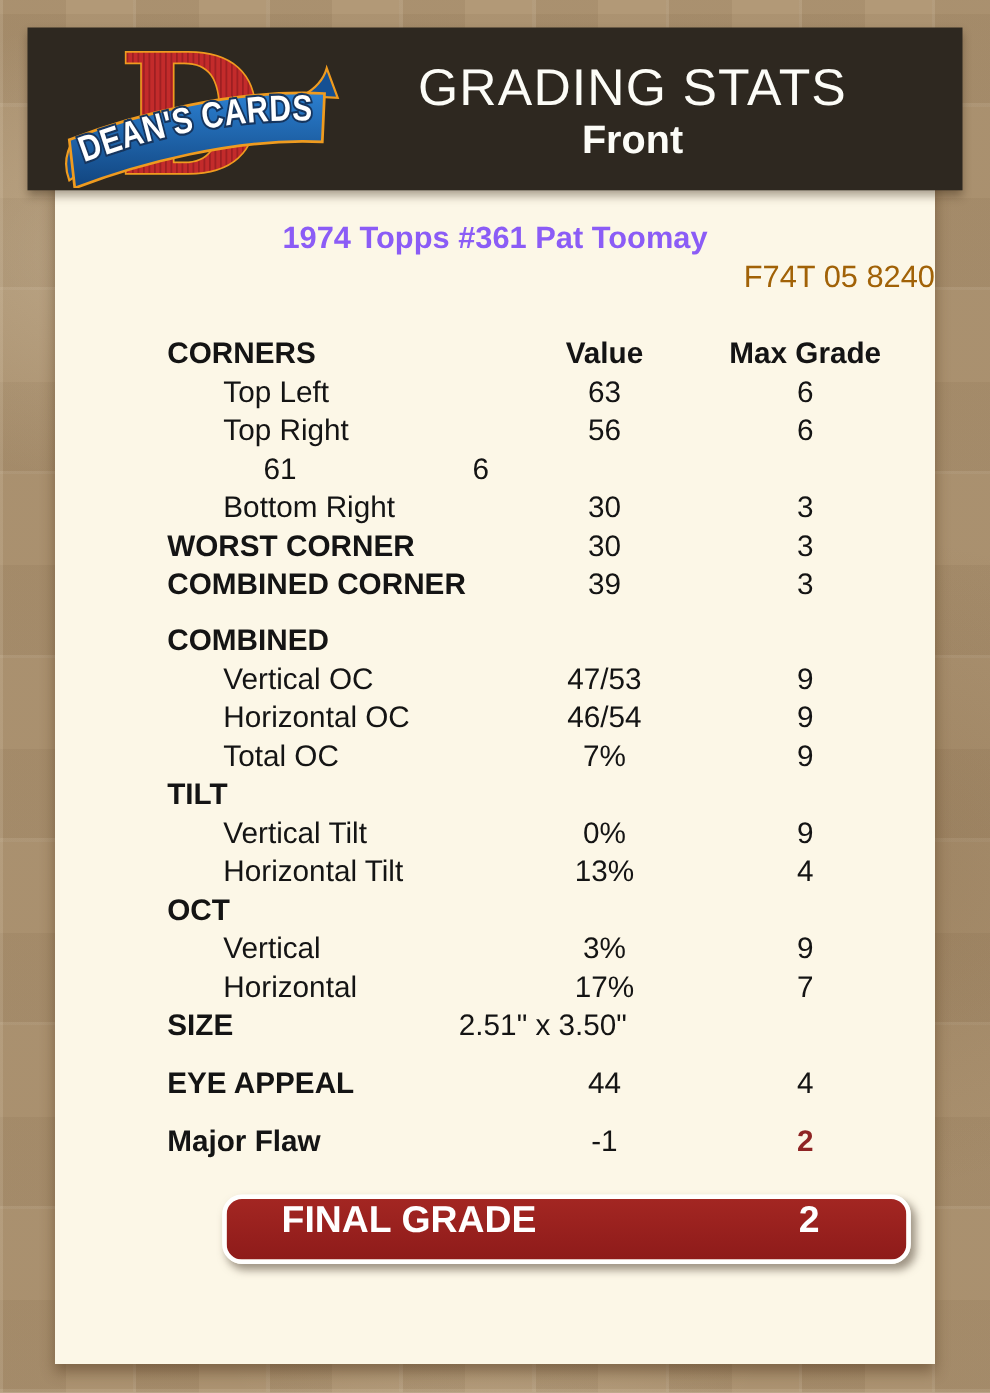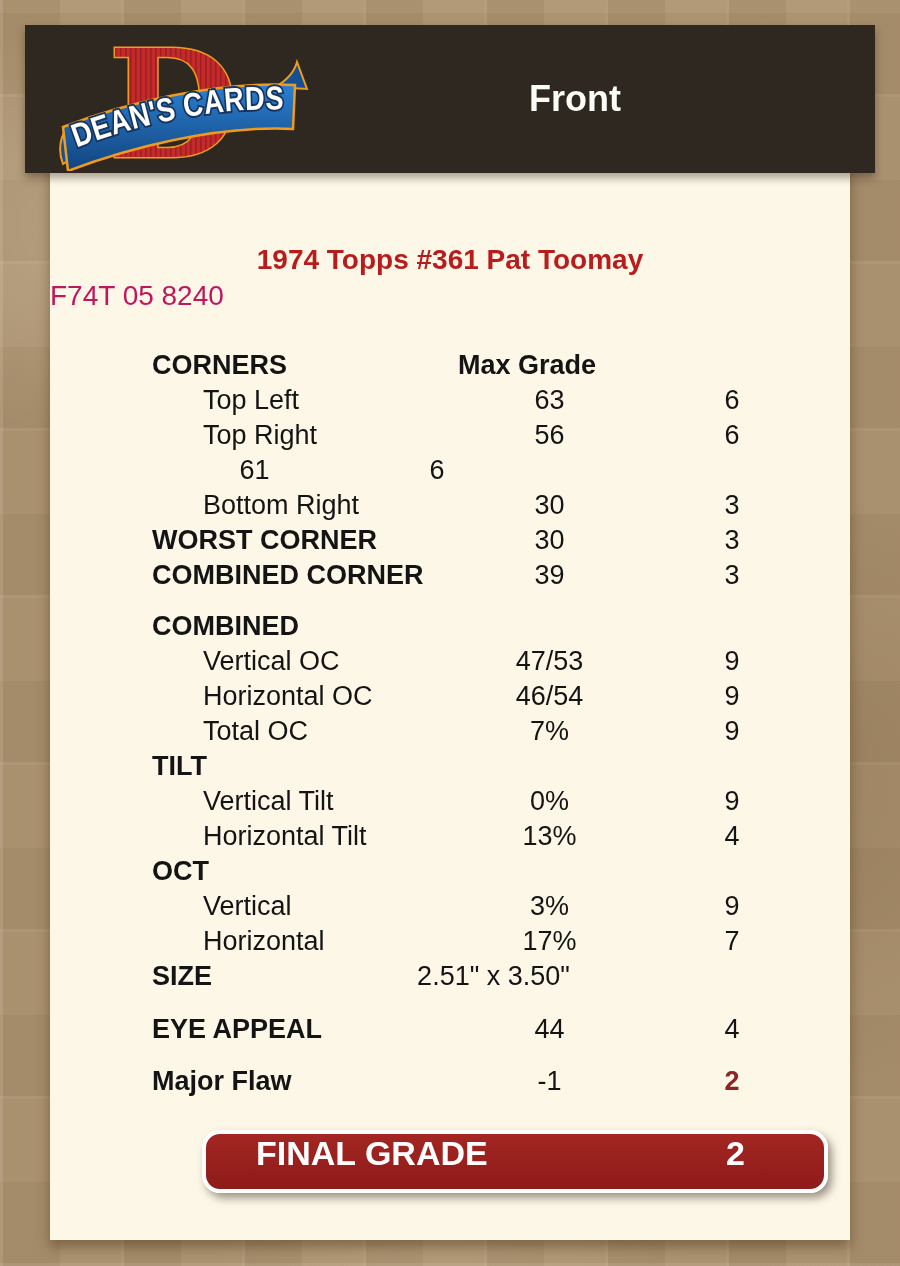--- a/index.html
+++ b/index.html
@@ -31,22 +31,22 @@
     box-shadow:0 5px 8px rgba(50,33,15,0.4);
   }
   .logo-wrap{position:absolute;left:30px;top:6px;width:256px;height:140px;}
   .header-titles{
     position:absolute;left:300px;right:50px;top:0;height:148px;
     display:flex;flex-direction:column;align-items:center;justify-content:center;
     color:#fcfcf7;text-align:center;
   }
   .header-title{font-size:47px;line-height:52px;letter-spacing:1px;font-weight:normal;margin:3px 0 0;}
   .header-subtitle{font-size:36px;line-height:44px;font-weight:bold;margin:0;}
-  .card-title{margin:92px 0 0;text-align:center;font-size:28px;line-height:36px;font-weight:bold;color:#b91c1c;}
-  .card-code{margin:0;text-align:left;font-size:28px;line-height:36px;color:#be185d;}
+  .card-title{margin:48px 0 0;text-align:center;font-size:28px;line-height:36px;font-weight:bold;color:#8b5cf6;}
+  .card-code{margin:0;text-align:right;font-size:28px;line-height:36px;color:#a16207;}
   .stats{margin:34px 0 12px 102px;width:660px;color:#141414;}
   .row{display:flex;height:35px;align-items:center;font-size:27px;}
   .c-label{width:295px;}
   .c-val{width:205px;text-align:center;}
   .c-max{width:160px;text-align:center;}
   .row.head .c-label,.row.head .c-val,.row.head .c-max{font-weight:bold;}
   .row.sect .c-label{font-weight:bold;}
   .row.sub .c-label{padding-left:51px;box-sizing:border-box;}
   .row.size .c-label{font-weight:bold;}
   .row.size .c-val{position:relative;left:-56px;}
@@ -69,20 +69,21 @@
 <div class="bg-collage"></div>
 
 <div class="panel">
 
   <div class="card-title">1974 Topps #361 Pat Toomay</div>
   <div class="card-code">F74T 05 8240</div>
 
   <div class="stats">
     <div class="row head">
       <span class="c-label">CORNERS</span>
+      <span class="c-val">Value</span>
       <span class="c-max">Max Grade</span>
     </div>
     <div class="row sub">
       <span class="c-label">Top Left</span>
       <span class="c-val">63</span>
       <span class="c-max">6</span>
     </div>
     <div class="row sub">
       <span class="c-label">Top Right</span>
       <span class="c-val">56</span>
@@ -210,15 +211,16 @@
       <path d="M 12 96 C 5 107, 3 120, 8 133 L 26 121 L 16 138 Z" fill="#155093" stroke="#ef9b1f" stroke-width="2"></path>
 
       <path d="M 8 96 C 70 72, 160 50, 240 54 L 238 98 C 160 94, 70 118, 13 140 Z" fill="url(#blueGrad)" stroke="#ef9b1f" stroke-width="2.5"></path>
 
       <text font-family="Liberation Sans, sans-serif" font-weight="bold" font-size="33" fill="#ffffff" stroke="#16355e" stroke-width="4" paint-order="stroke" letter-spacing="0.5">
         <textPath href="#ribbonPath" startOffset="4" textLength="212" lengthAdjust="spacingAndGlyphs">DEAN'S CARDS</textPath>
       </text>
     </svg>
   </div>
   <div class="header-titles">
+    <div class="header-title">GRADING STATS</div>
     <div class="header-subtitle">Front</div>
   </div>
 </div>
 
 </body></html>

